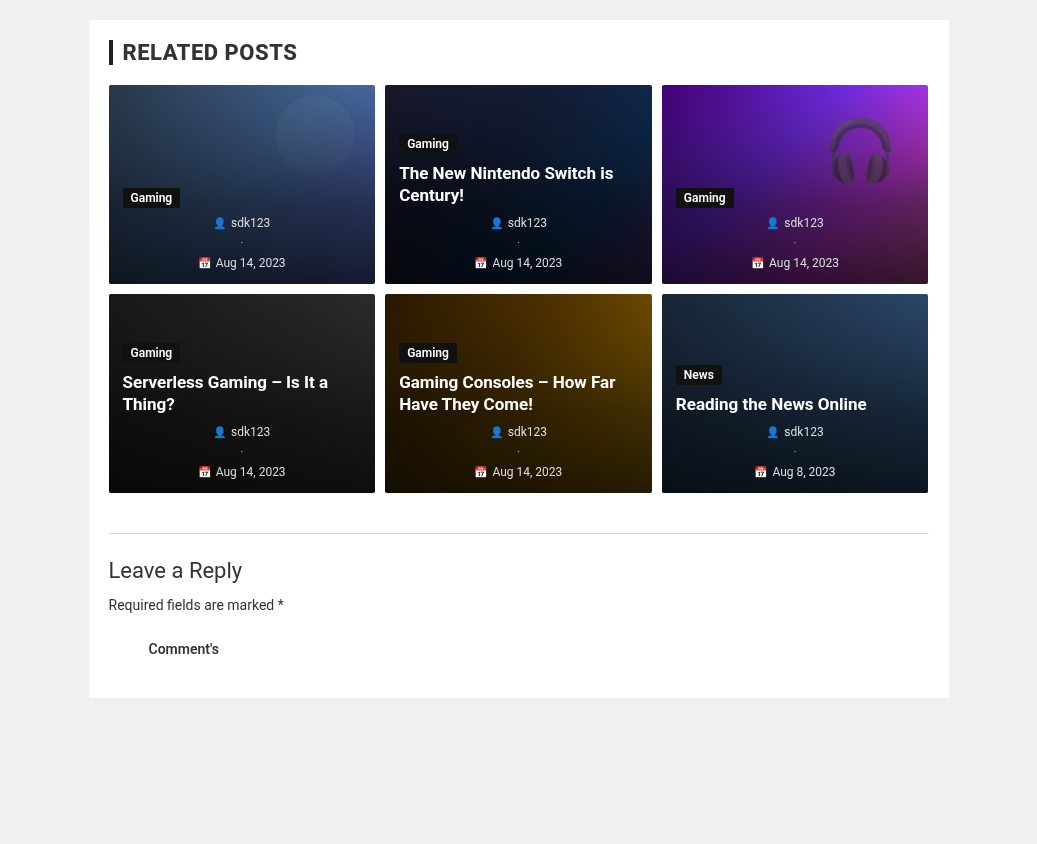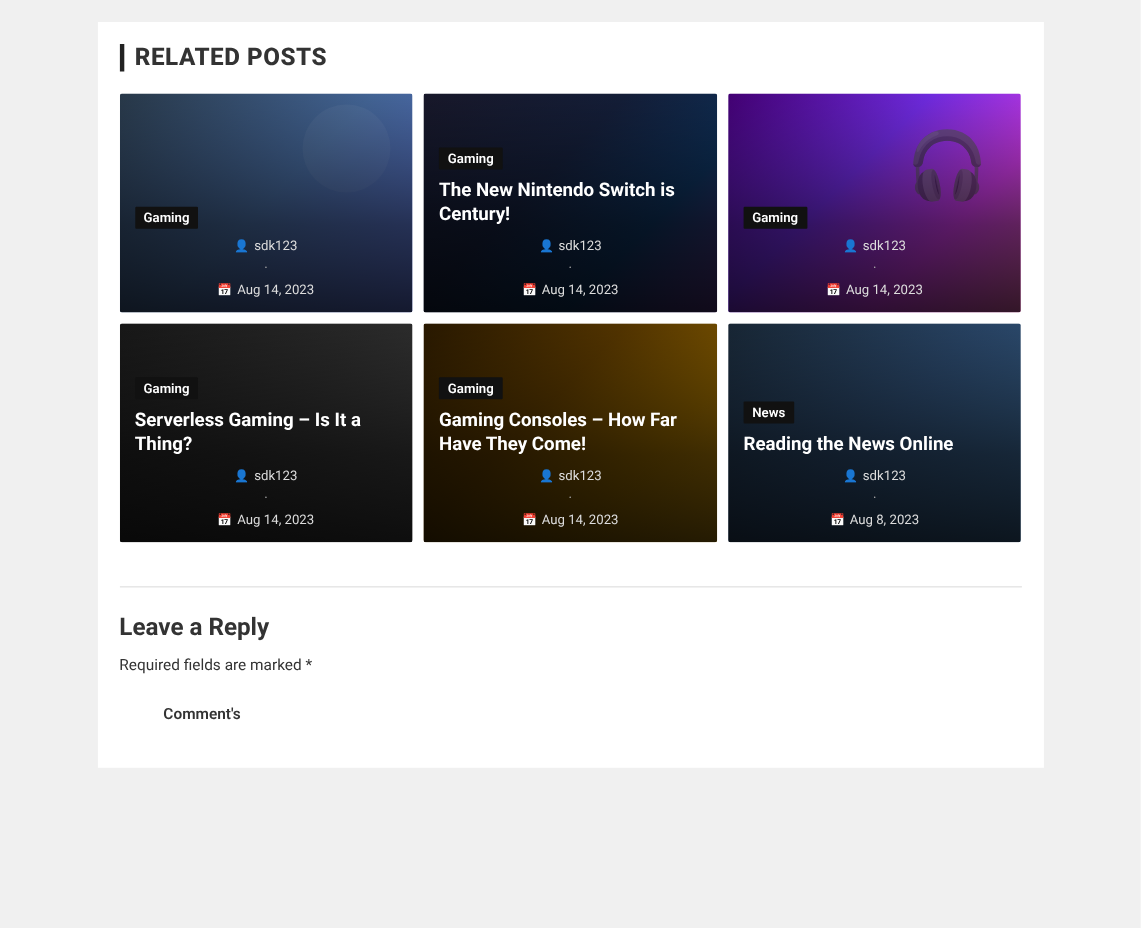--- a/index.html
+++ b/index.html
@@ -129,21 +129,21 @@
     }
 
     
     .leave-reply-section {
       border-top: 1px solid #ddd;
       padding-top: 24px;
       margin-top: 10px;
     }
     .leave-reply-title {
       font-size: 22px;
-      font-weight: 700;
+      font-weight: 400;
       margin-bottom: 14px;
     }
     .logged-in-text {
       font-size: 14px;
       color: #333;
       margin-bottom: 8px;
     }
     .logged-in-text a {
       color: #0073aa;
       text-decoration: none;

